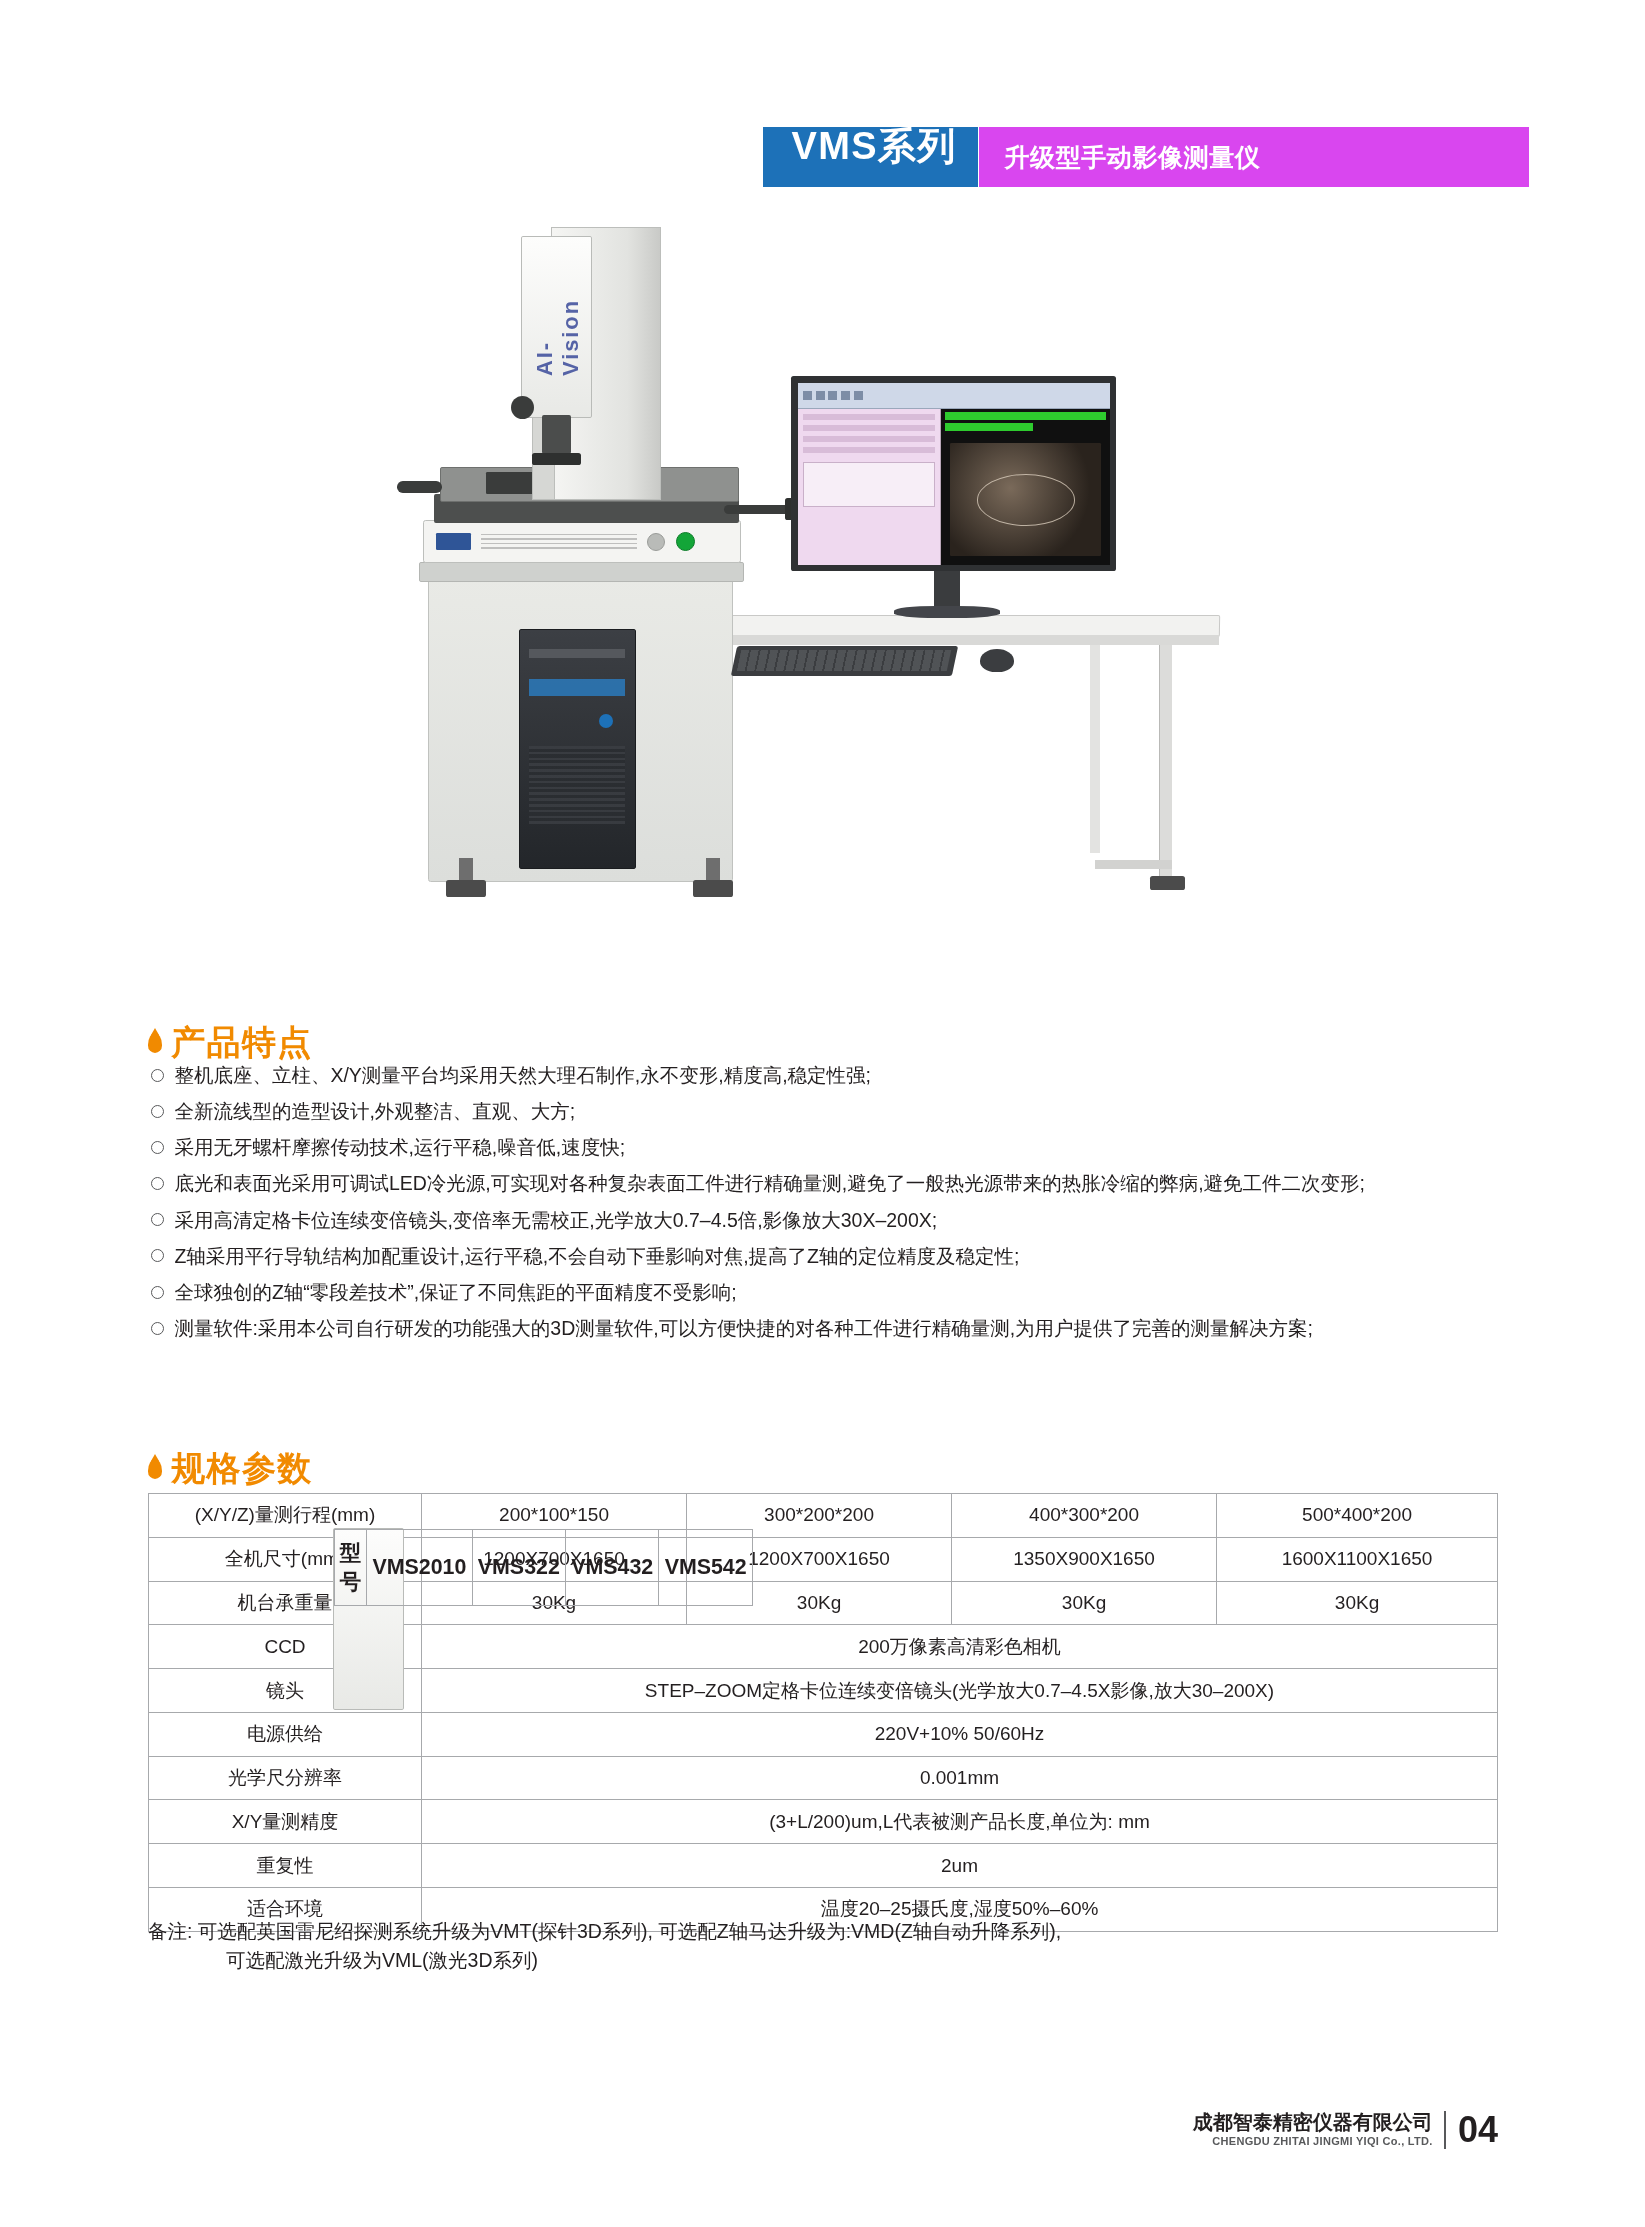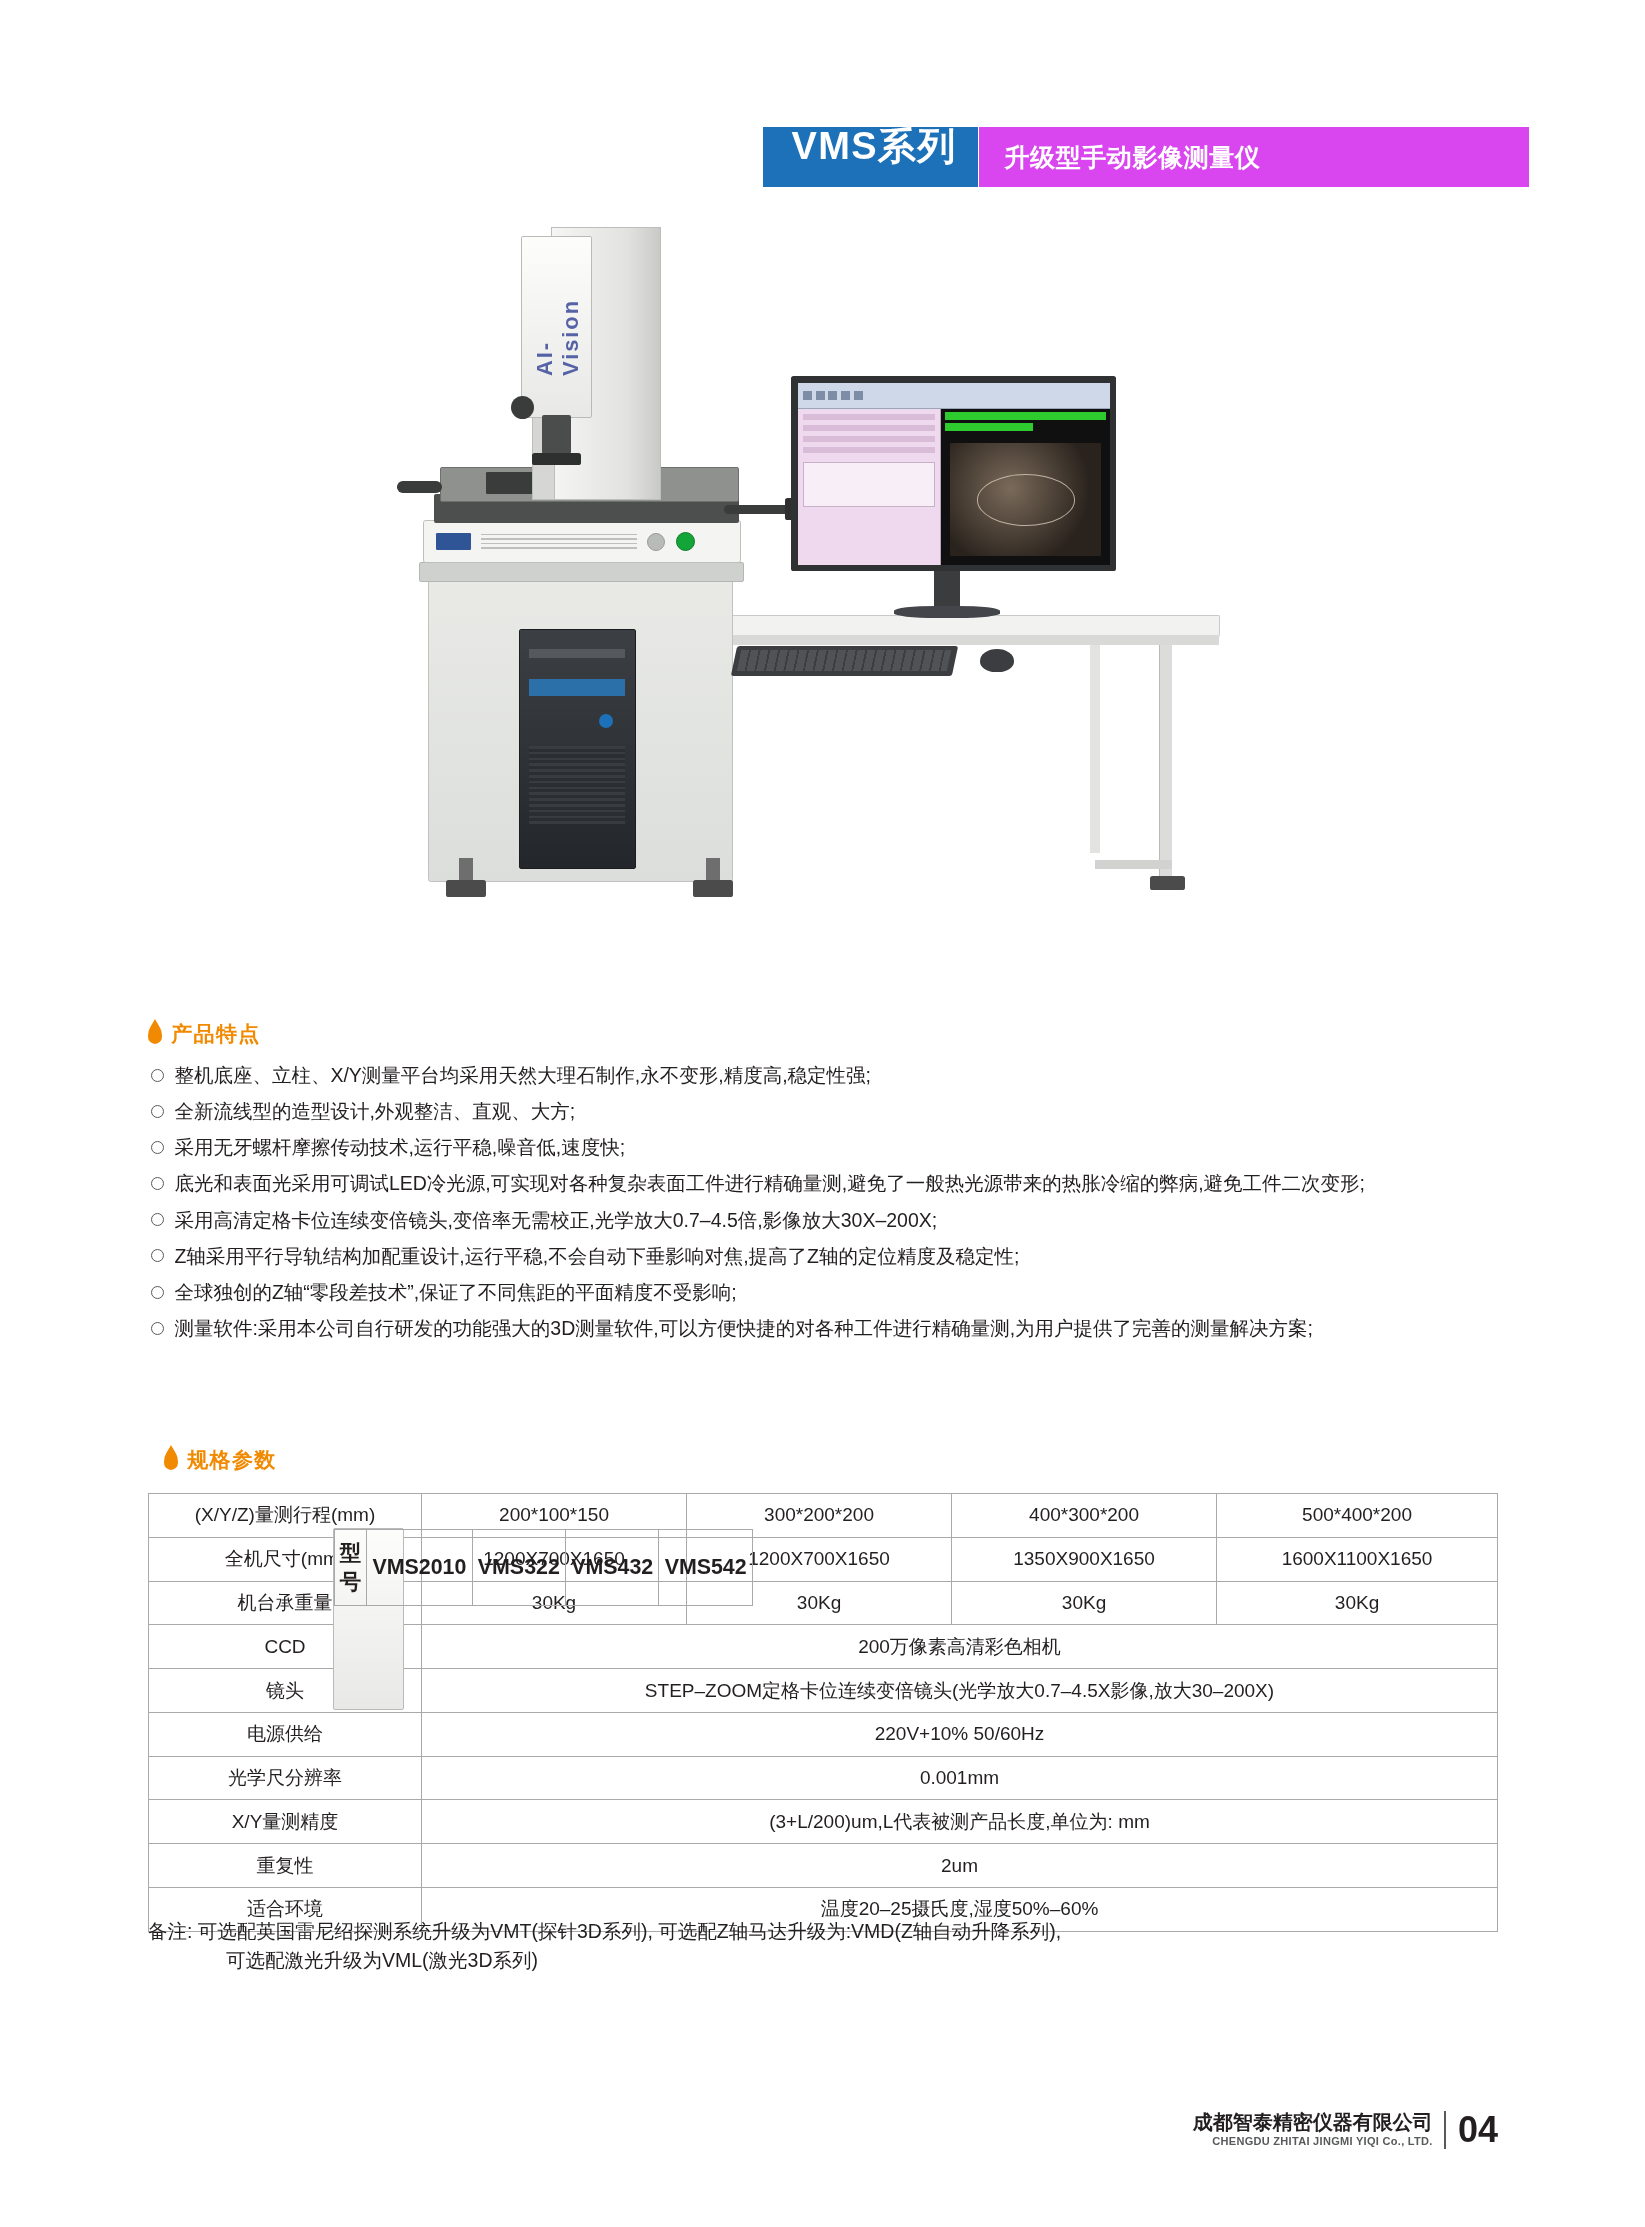--- a/index.html
+++ b/index.html
@@ -530,28 +530,28 @@
     position: absolute;
     left: 50%;
     top: -5.2px;
     transform: translateX(-50%);
     border-left: 4.5px solid transparent;
     border-right: 4.5px solid transparent;
     border-bottom: 7.8px solid #f18a00;
   }
   .sec h2 {
     margin: 0;
-    font-size: 21px;
+    font-size: 34px;
     color: #f18a00;
     font-weight: bold;
     letter-spacing: 1.3px;
   }
 
   #features-heading { top: 1020px; left: 148px; }
-  #specs-heading { top: 1446px; left: 164px; }
+  #specs-heading { top: 1446px; left: 148px; }
 
   
   .features {
     position: absolute;
     top: 1063px;
     left: 151px;
     width: 1350px;
   }
   .features li {
     list-style: none;

